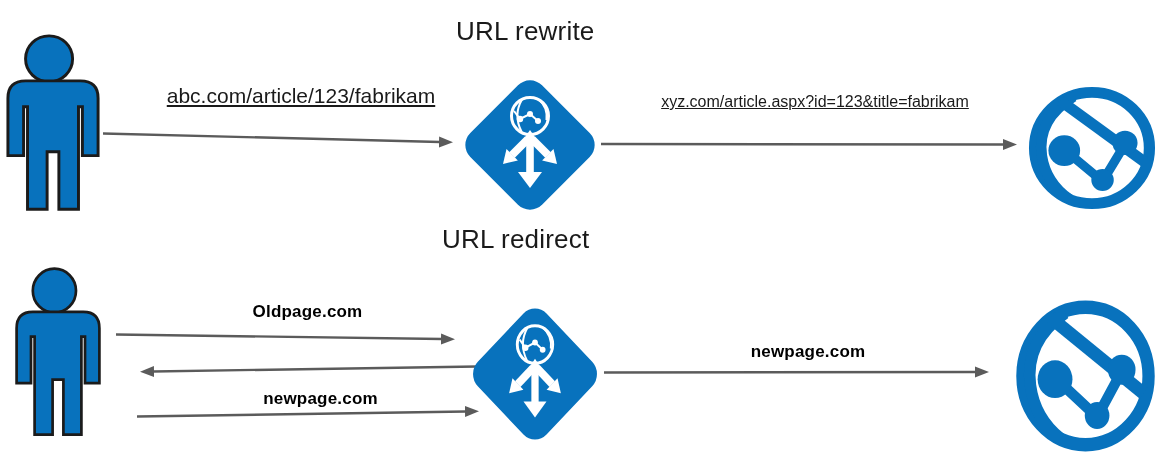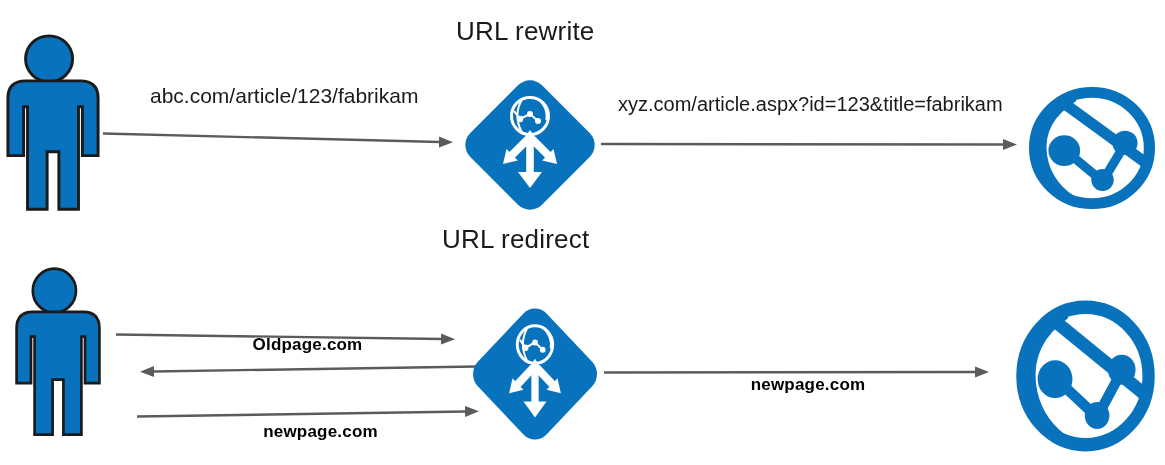--- a/index.html
+++ b/index.html
@@ -12,26 +12,26 @@
   .canvas{
     position:relative;width:1165px;height:465px;background:#fff;
     font-family:"Liberation Sans",sans-serif;overflow:hidden;
   }
   .abs{position:absolute;}
   .title{
     position:absolute;font-size:26px;color:var(--label-dark);
     white-space:nowrap;font-weight:400;letter-spacing:0.2px;
   }
   .url-label{
-    position:absolute;color:var(--label-dark);text-align:left;
-    white-space:nowrap;font-weight:400;
+    position:absolute;color:var(--label-dark);text-align:center;
+    white-space:nowrap;font-weight:400;text-decoration:underline;
   }
   .bold-label{
     position:absolute;color:var(--bold-label);text-align:center;
-    white-space:nowrap;font-weight:bold;font-size:17px;letter-spacing:0.2px;margin-top:33px;
+    white-space:nowrap;font-weight:bold;font-size:17px;letter-spacing:0.2px;
   }
   svg{display:block;overflow:visible;}
   .arrow-layer{position:absolute;left:0;top:0;pointer-events:none;}
   .arrow-line{stroke:var(--arrow-gray);stroke-width:2.4;fill:none;}
   .arrow-head{fill:var(--arrow-gray);}
   .fill-blue{fill:var(--azure-blue);}
   .stroke-blue{stroke:var(--azure-blue);fill:none;}
   .fill-white{fill:#fff;}
   .stroke-white{stroke:#fff;fill:none;}
   .person-shape{fill:var(--azure-blue);stroke:#1b1b1b;stroke-width:3;}
@@ -64,21 +64,21 @@
     </g>
     <g>
       <path class="arrow-line" d="M604,372.5 L976,372" marker-end="url(#ah)"></path>
     </g>
   </svg>
 
   <div class="title" style="left:456px;top:16px;">URL rewrite</div>
   <div class="title" style="left:442px;top:224px;text-align:center;">URL redirect</div>
 
   <div class="url-label" style="left:150px;top:84px;width:302px;font-size:21px;">abc.com/article/123/fabrikam</div>
-  <div class="url-label" style="left:618px;top:93px;width:394px;font-size:20px;">xyz.com/article.aspx?id=123&amp;title=fabrikam</div>
+  <div class="url-label" style="left:618px;top:93px;width:394px;font-size:16px;">xyz.com/article.aspx?id=123&amp;title=fabrikam</div>
   <div class="bold-label" style="left:225px;top:302px;width:165px;">Oldpage.com</div>
   <div class="bold-label" style="left:238px;top:389px;width:165px;">newpage.com</div>
   <div class="bold-label" style="left:728px;top:342px;width:160px;">newpage.com</div>
 
   <svg class="abs" style="left:4px;top:33px;" width="98" height="182" viewBox="0 0 100 190" preserveAspectRatio="none">
     <circle class="person-shape" cx="46" cy="27" r="24"></circle>
     <path class="person-shape" d="M4,68 Q4,50 22,50 L78,50 Q96,50 96,68 L96,128 L80,128 L80,77
       L76,77 L76,184 L56,184 L56,124 L44,124 L44,184 L24,184 L24,77 L20,77 L20,128 L4,128 Z"></path>
   </svg>
 

